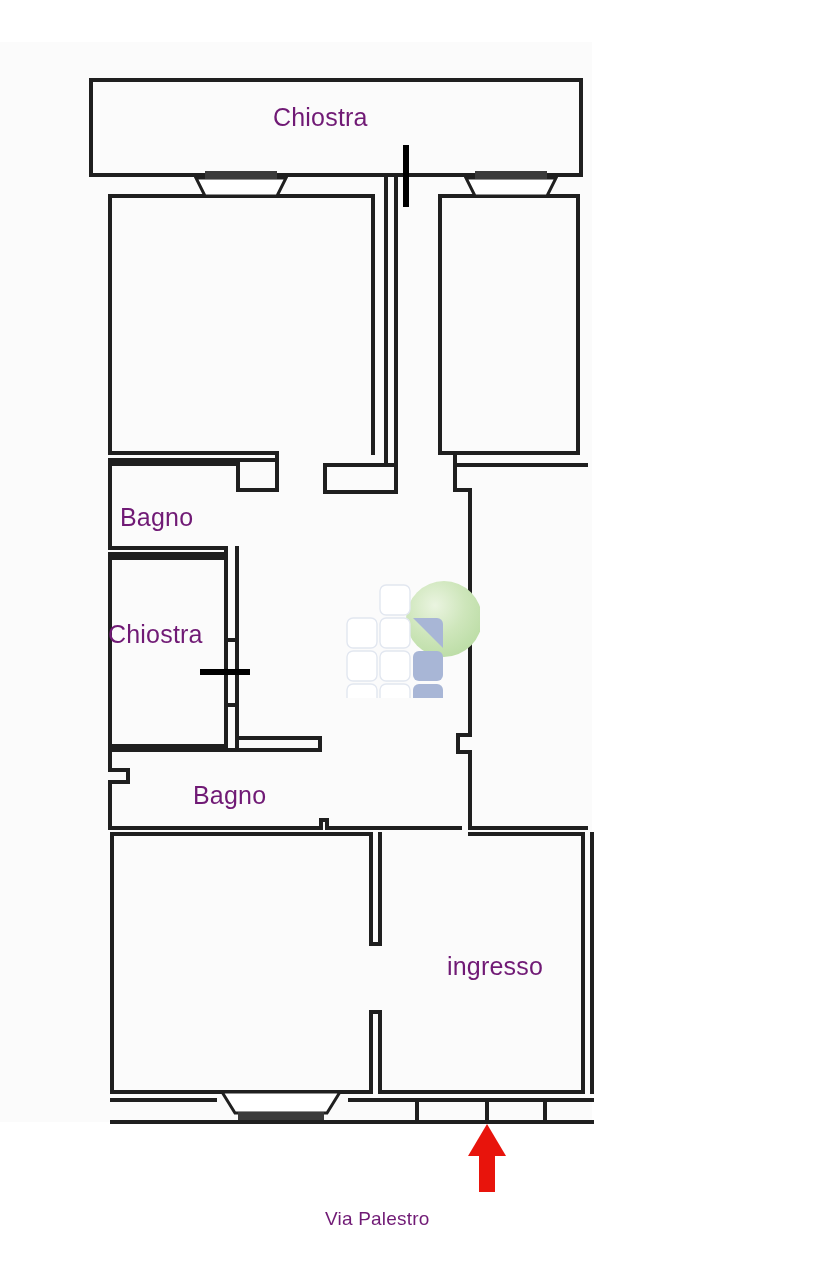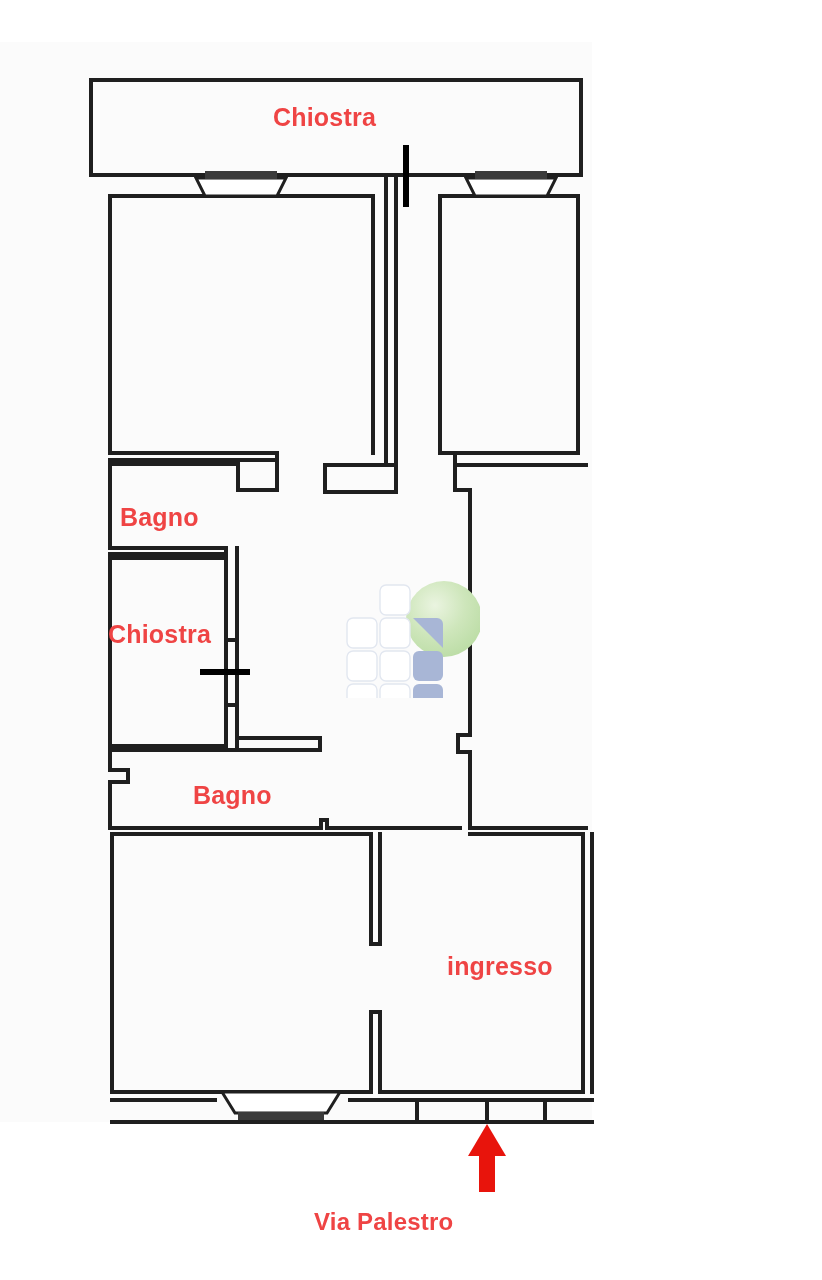--- a/index.html
+++ b/index.html
@@ -10,31 +10,31 @@
     font-family:"Liberation Sans", sans-serif;
     overflow:hidden;
     position:relative;
   }
   #floorplan{
     position:absolute;left:0;top:0;width:822px;height:1280px;
   }
   .label{
     position:absolute;
     font-family:"Liberation Sans", sans-serif;
-    font-weight:bold;
-    color:#ef4444;
+    font-weight:normal;
+    color:#701a75;
     white-space:nowrap;
     letter-spacing:0.2px;
   }
   #lbl-chiostra-top{left:273px;top:103px;font-size:25px;}
   #lbl-bagno-top{left:120px;top:503px;font-size:25px;}
   #lbl-chiostra-mid{left:108px;top:620px;font-size:25px;}
   #lbl-bagno-bottom{left:193px;top:781px;font-size:25px;}
   #lbl-ingresso{left:423px;top:952px;font-size:25px;margin-left:24px;}
-  #lbl-street{left:314px;top:1208px;font-size:24px;}
+  #lbl-street{left:325px;top:1208px;font-size:19px;}
   .watermark{position:absolute;left:340px;top:573px;width:140px;height:125px;pointer-events:none;}
 </style>
 </head>
 <body>
 
 <svg id="floorplan" viewBox="0 0 822 1280" xmlns="http://www.w3.org/2000/svg">
 
   <rect x="0" y="42" width="592" height="1080" fill="#fbfbfb"></rect>
 
   <g fill="none" stroke="#1f1f1f" stroke-width="4" stroke-linecap="square" stroke-linejoin="miter">

